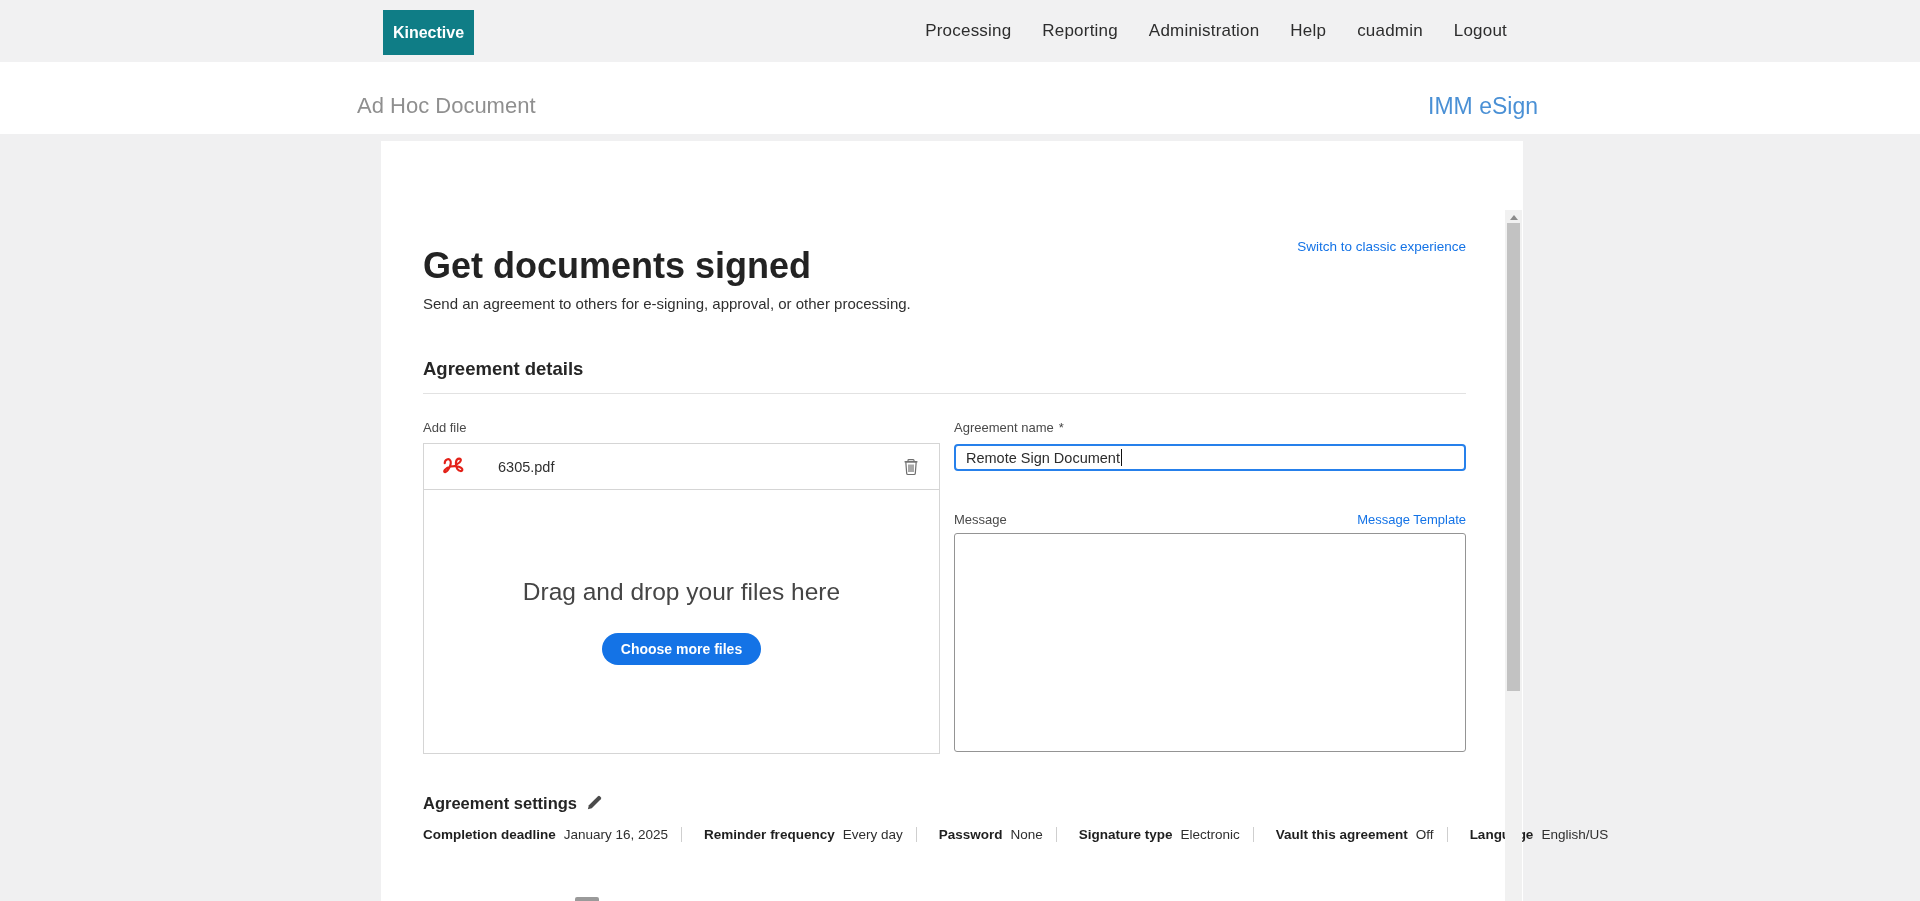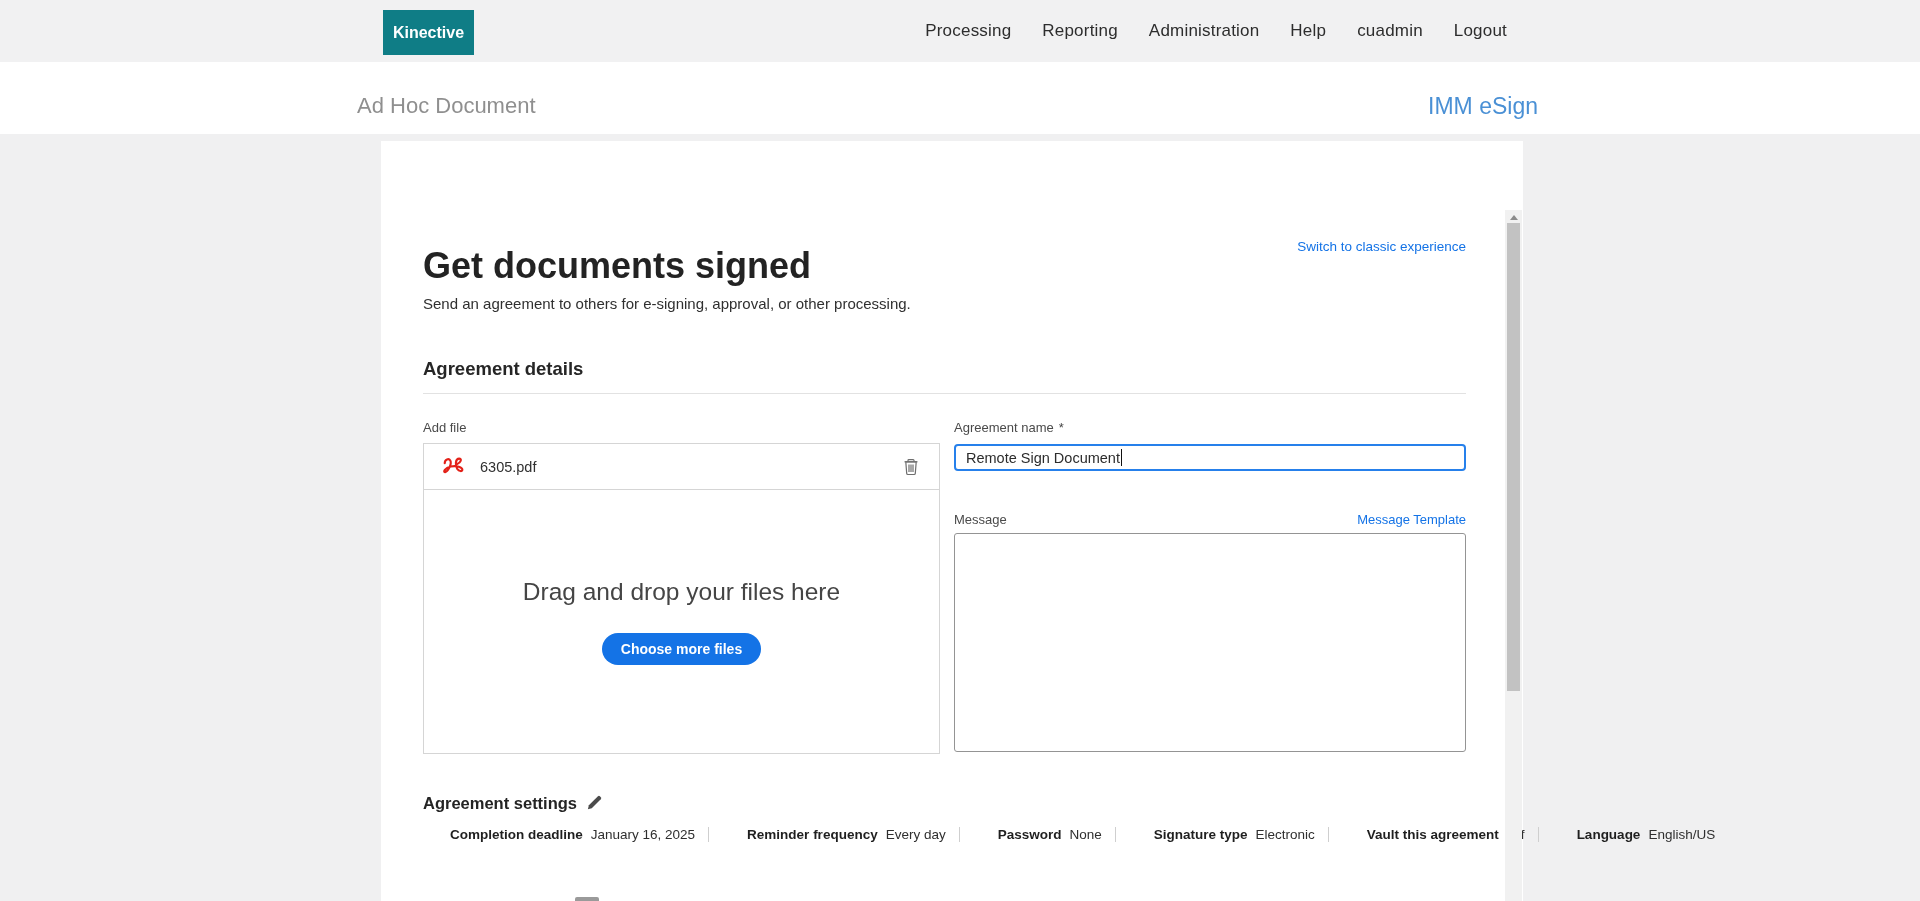--- a/index.html
+++ b/index.html
@@ -72,21 +72,21 @@
   .columns { display: flex; justify-content: space-between; margin-top: 26px; }
   .col-left  { width: 517px; }
   .col-right { width: 512px; }
 
   .field-label { font-size: 13px; color: #4a4a4a; }
 
   
   .file-box { margin-top: 8px; border: 1px solid #d5d5d5; height: 311px; }
   .file-row {
     height: 46px; border-bottom: 1px solid #d5d5d5;
-    display: flex; align-items: center; padding: 0 17px;
+    display: flex; align-items: center; padding: 0 17px; gap: 18px;
   }
   .pdf-icon { width: 26px; height: 26px; margin-right: 13px; flex: 0 0 auto; }
   .file-name { font-size: 14.5px; color: #303030; }
   .trash-btn {
     margin-left: auto; background: none; border: none; padding: 0; cursor: pointer;
     width: 22px; height: 22px; display: flex; align-items: center; justify-content: center;
   }
   .dropzone {
     height: 263px; display: flex; flex-direction: column;
     align-items: center; justify-content: center; gap: 27px;
@@ -117,22 +117,22 @@
 
   
   .settings-heading-row { display: flex; align-items: center; gap: 7px; margin-top: 37px; }
   .settings-heading { font-size: 16.5px; font-weight: 700; color: #242424; }
   .edit-btn { background: none; border: none; padding: 0; cursor: pointer; width: 20px; height: 20px; }
   .settings-row {
     margin-top: 14px; display: flex; align-items: center;
     font-size: 13.5px; color: #2f2f2f;
   }
   .setting { display: inline-flex; align-items: center; white-space: nowrap; }
-  .setting b { color: #1f1f1f; margin-right: 8px; font-weight: 700; margin-left: 27px; }
-  .setting + .setting { border-left: 1px solid #cfcfcf; padding-left: 11px; margin-left: 13px; }
+  .setting b { color: #1f1f1f; margin-right: 8px; font-weight: 700; }
+  .setting + .setting { border-left: 1px solid #cfcfcf; padding-left: 22px; margin-left: 13px; }
 
   
   .next-section-sliver {
     position: absolute; left: 152px; bottom: 0; width: 24px; height: 4px;
     background: #9a9a9a; border-radius: 2px 2px 0 0;
   }
 
   
   .scrollbar {
     position: absolute; top: 69px; right: 1px; width: 17px; bottom: 0;

